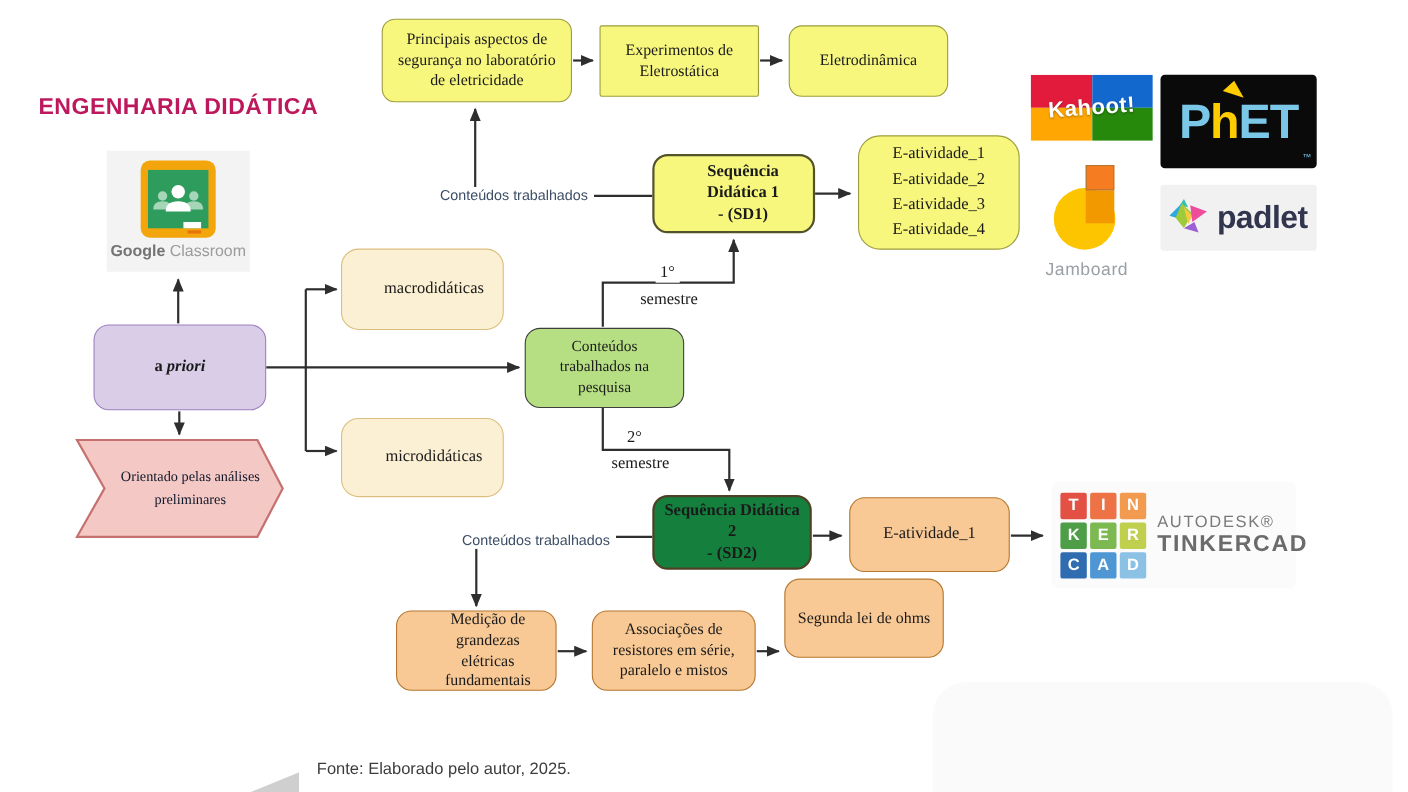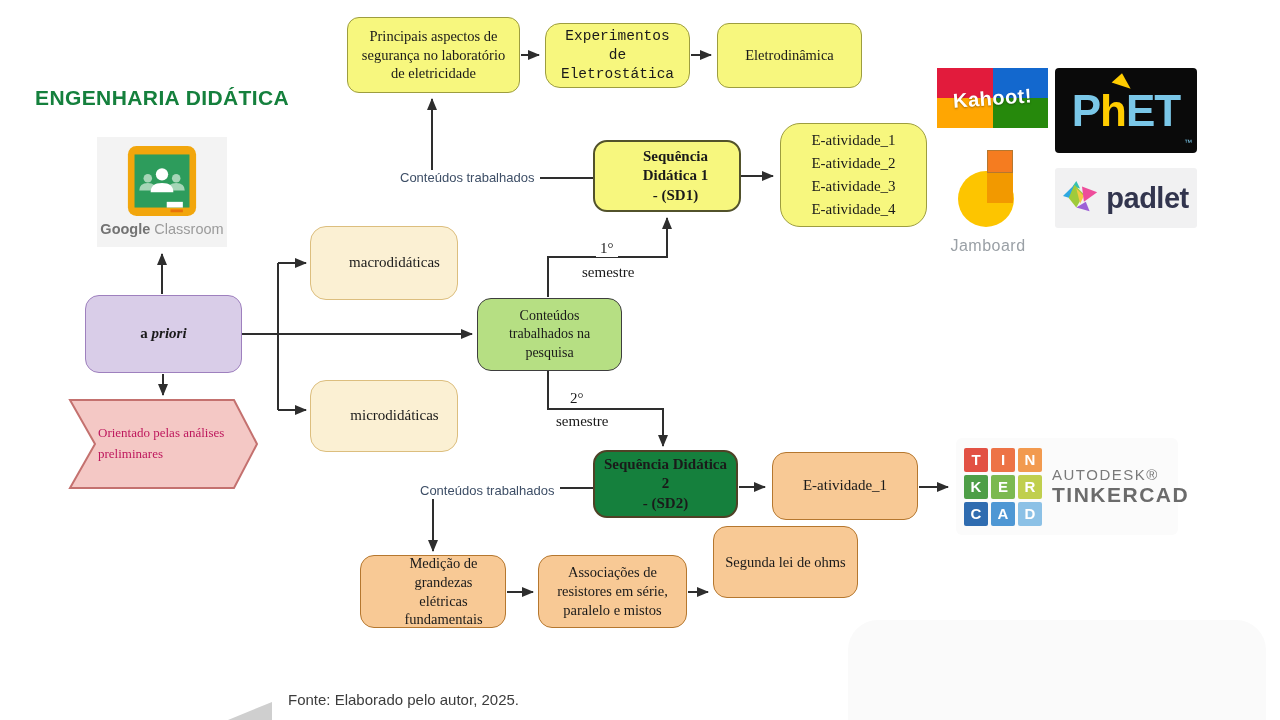--- a/index.html
+++ b/index.html
@@ -2,53 +2,53 @@
 <html><head>
 <meta charset="utf-8">
 <style>
   * { margin:0; padding:0; box-sizing:border-box; }
   html,body { width:1280px; height:720px; background:#ffffff; overflow:hidden; }
   body { font-family:"Liberation Sans","DejaVu Sans",sans-serif; position:relative; }
   .canvas { position:absolute; left:0; top:0; width:1280px; height:720px; background:#fff; }
 
   svg.connectors { position:absolute; left:0; top:0; width:1280px; height:720px; pointer-events:none; }
 
-  .page-title { position:absolute; left:35px; top:86px; font-size:21px; font-weight:bold; color:#15803d; letter-spacing:.4px; }
+  .page-title { position:absolute; left:35px; top:86px; font-size:21px; font-weight:bold; color:#be185d; letter-spacing:.4px; }
 
   .box { position:absolute; display:flex; align-items:center; justify-content:center; text-align:center;
          font-family:"Liberation Serif","DejaVu Serif",serif; font-size:14.5px; color:#1a1a1a; line-height:1.3; padding:6px 8px; }
   .r14 { border-radius:14px; }
 
   .yellow  { background:#F7F77E; border:1.6px solid #9D9D3F; }
   .yellow-dark-border { background:#F7F77E; border:2px solid #52522B;padding-left:25px; }
   .cream   { background:#FBF0D3; border:1.6px solid #DCBE7E;padding-left:29px; }
   .green   { background:#B6DF83; border:1.8px solid #3E3E3E; }
   .orange  { background:#F8C995; border:1.6px solid #B5772F; }
   .orange-dark-border { background:#15803d; border:2px solid #4F4126; }
   .purple  { background:#D9CDE8; border:1.8px solid #9E80BE; }
 
   .b-seguranca { left:347px; top:17px;  width:173px; height:76px; border-radius:12px; }
-  .b-eletrostatica { left:545px; top:23px; width:145px; height:65px; border-radius:15px;font-family:Liberation Mono, monospace; }
+  .b-eletrostatica { left:545px; top:23px; width:145px; height:65px; border-radius:2px; }
   .b-eletrodinamica { left:717px; top:23px; width:145px; height:65px; border-radius:12px; }
   .b-sd1 { left:593px; top:140px; width:148px; height:72px; font-weight:bold; font-size:15px; }
   .b-eativ4 { left:780px; top:123px; width:147px; height:104px; border-radius:20px; font-size:15px; }
   .b-eativ4 .line { line-height:1.55; }
   .b-purple { left:85px; top:295px; width:157px; height:78px; font-weight:bold; font-size:15px; }
   .b-macro { left:310px; top:226px; width:148px; height:74px; border-radius:16px; font-size:15px; }
   .b-micro { left:310px; top:380px; width:148px; height:72px; border-radius:16px; font-size:15px; }
   .b-green { left:477px; top:298px; width:145px; height:73px; font-size:14px; }
   .b-sd2 { left:593px; top:450px; width:145px; height:68px; font-weight:bold; font-size:15px; }
   .b-eativ1 { left:772px; top:452px; width:146px; height:68px; font-size:15px; }
   .b-o1 { left:360px; top:555px; width:146px; height:73px;padding-left:29px; }
   .b-o2 { left:538px; top:555px; width:149px; height:73px; }
   .b-o3 { left:713px; top:526px; width:145px; height:72px; }
 
   .pink-wrap { position:absolute; left:68px; top:398px; width:192px; height:92px; }
   .pink-wrap .txt { position:absolute; left:30px; top:0; width:150px; height:92px; display:flex; flex-direction:column;
-       justify-content:center; font-family:"Liberation Serif","DejaVu Serif",serif; font-size:13px; color:#be185d; line-height:1.6; }
+       align-items:center; justify-content:center; font-family:"Liberation Serif","DejaVu Serif",serif; font-size:13px; color:#0f172a; line-height:1.6; }
 
   .flow-label { position:absolute; font-size:13px; color:#3D4E66; background:#fff; padding:0 2px; }
   .sem-label { position:absolute; font-family:"Liberation Serif","DejaVu Serif",serif; font-size:15px; color:#1a1a1a; background:#fff; padding:0 4px; text-align:center; }
 
   
   .gc-card { position:absolute; left:97px; top:137px; width:130px; height:110px; background:#F3F3F3; display:flex; flex-direction:column; align-items:center; justify-content:flex-start; padding-top:8px; }
   .gc-text { margin-top:4px; font-size:14.5px; }
   .gc-text .g1 { color:#737373; font-weight:bold; }
   .gc-text .g2 { color:#9B9B9B; }
 

